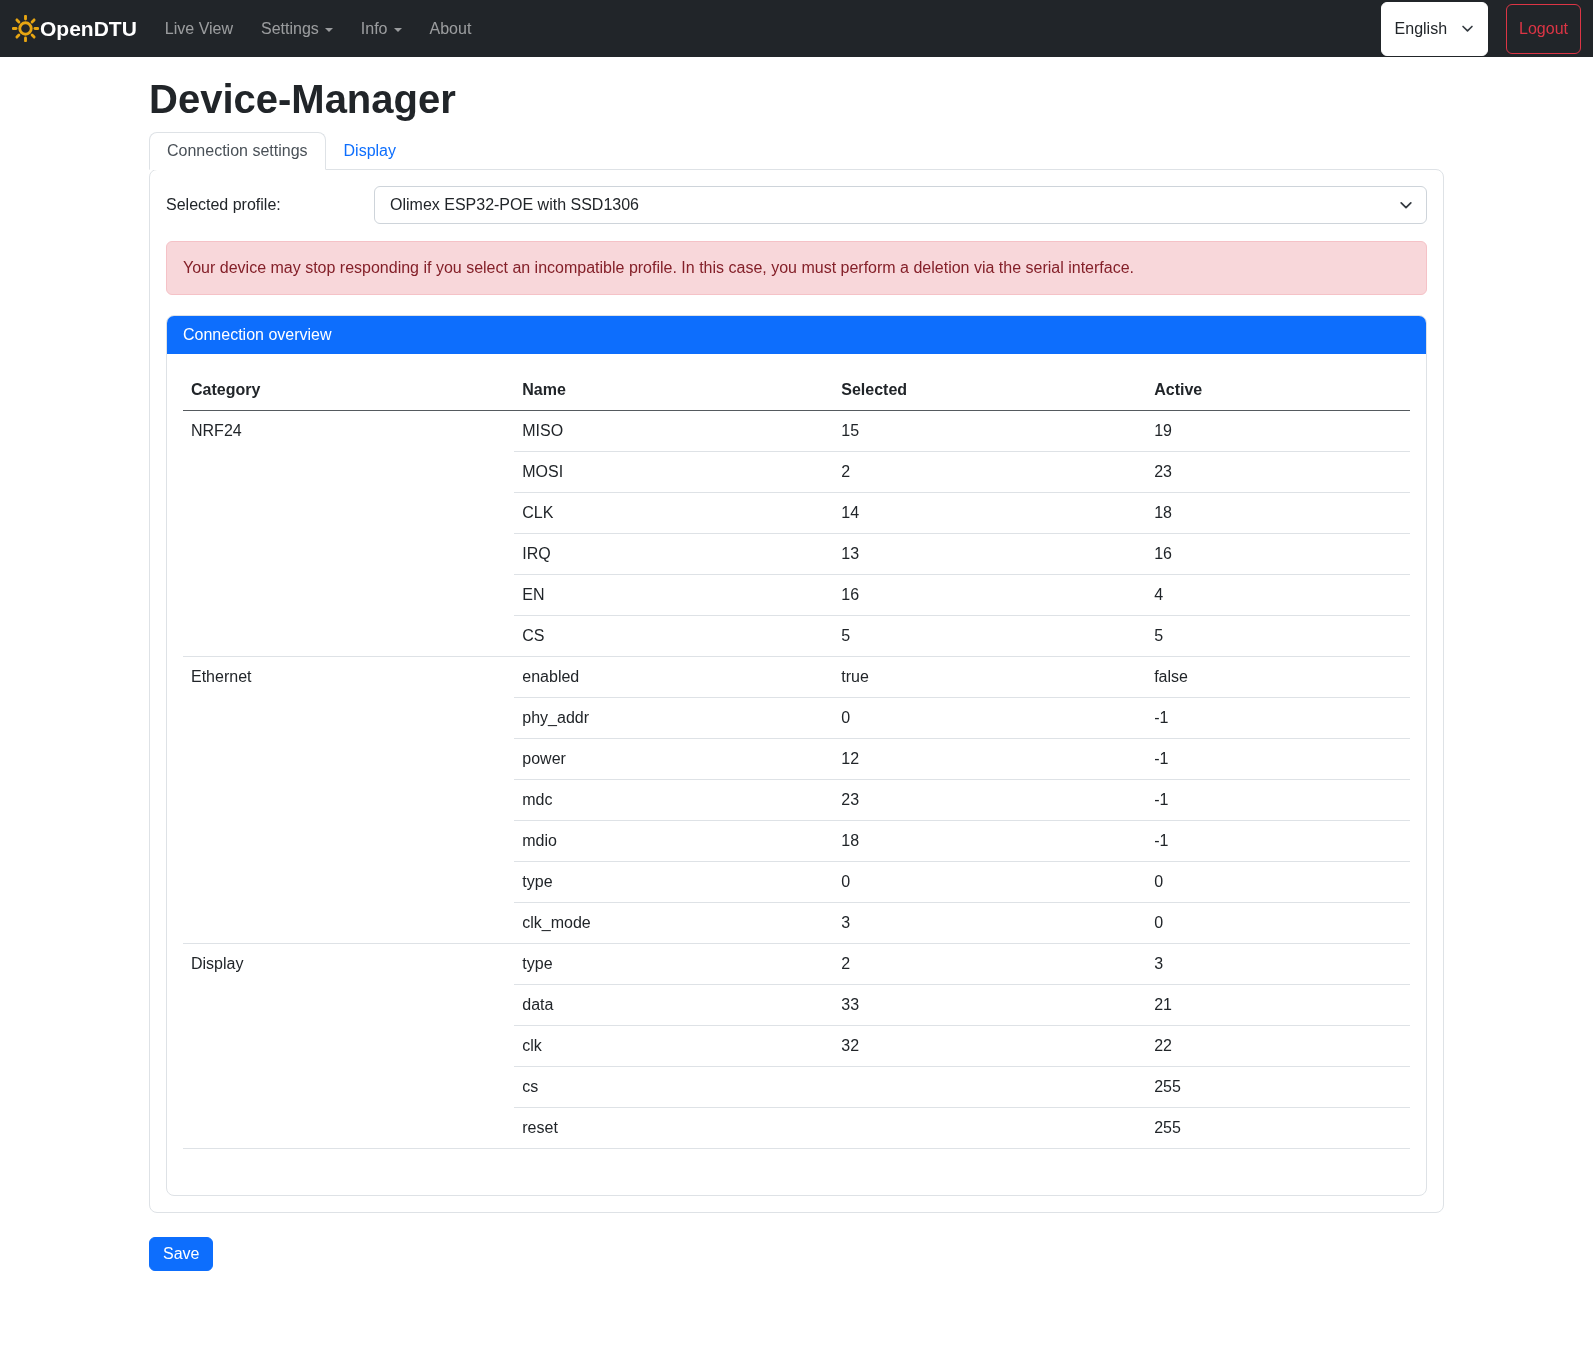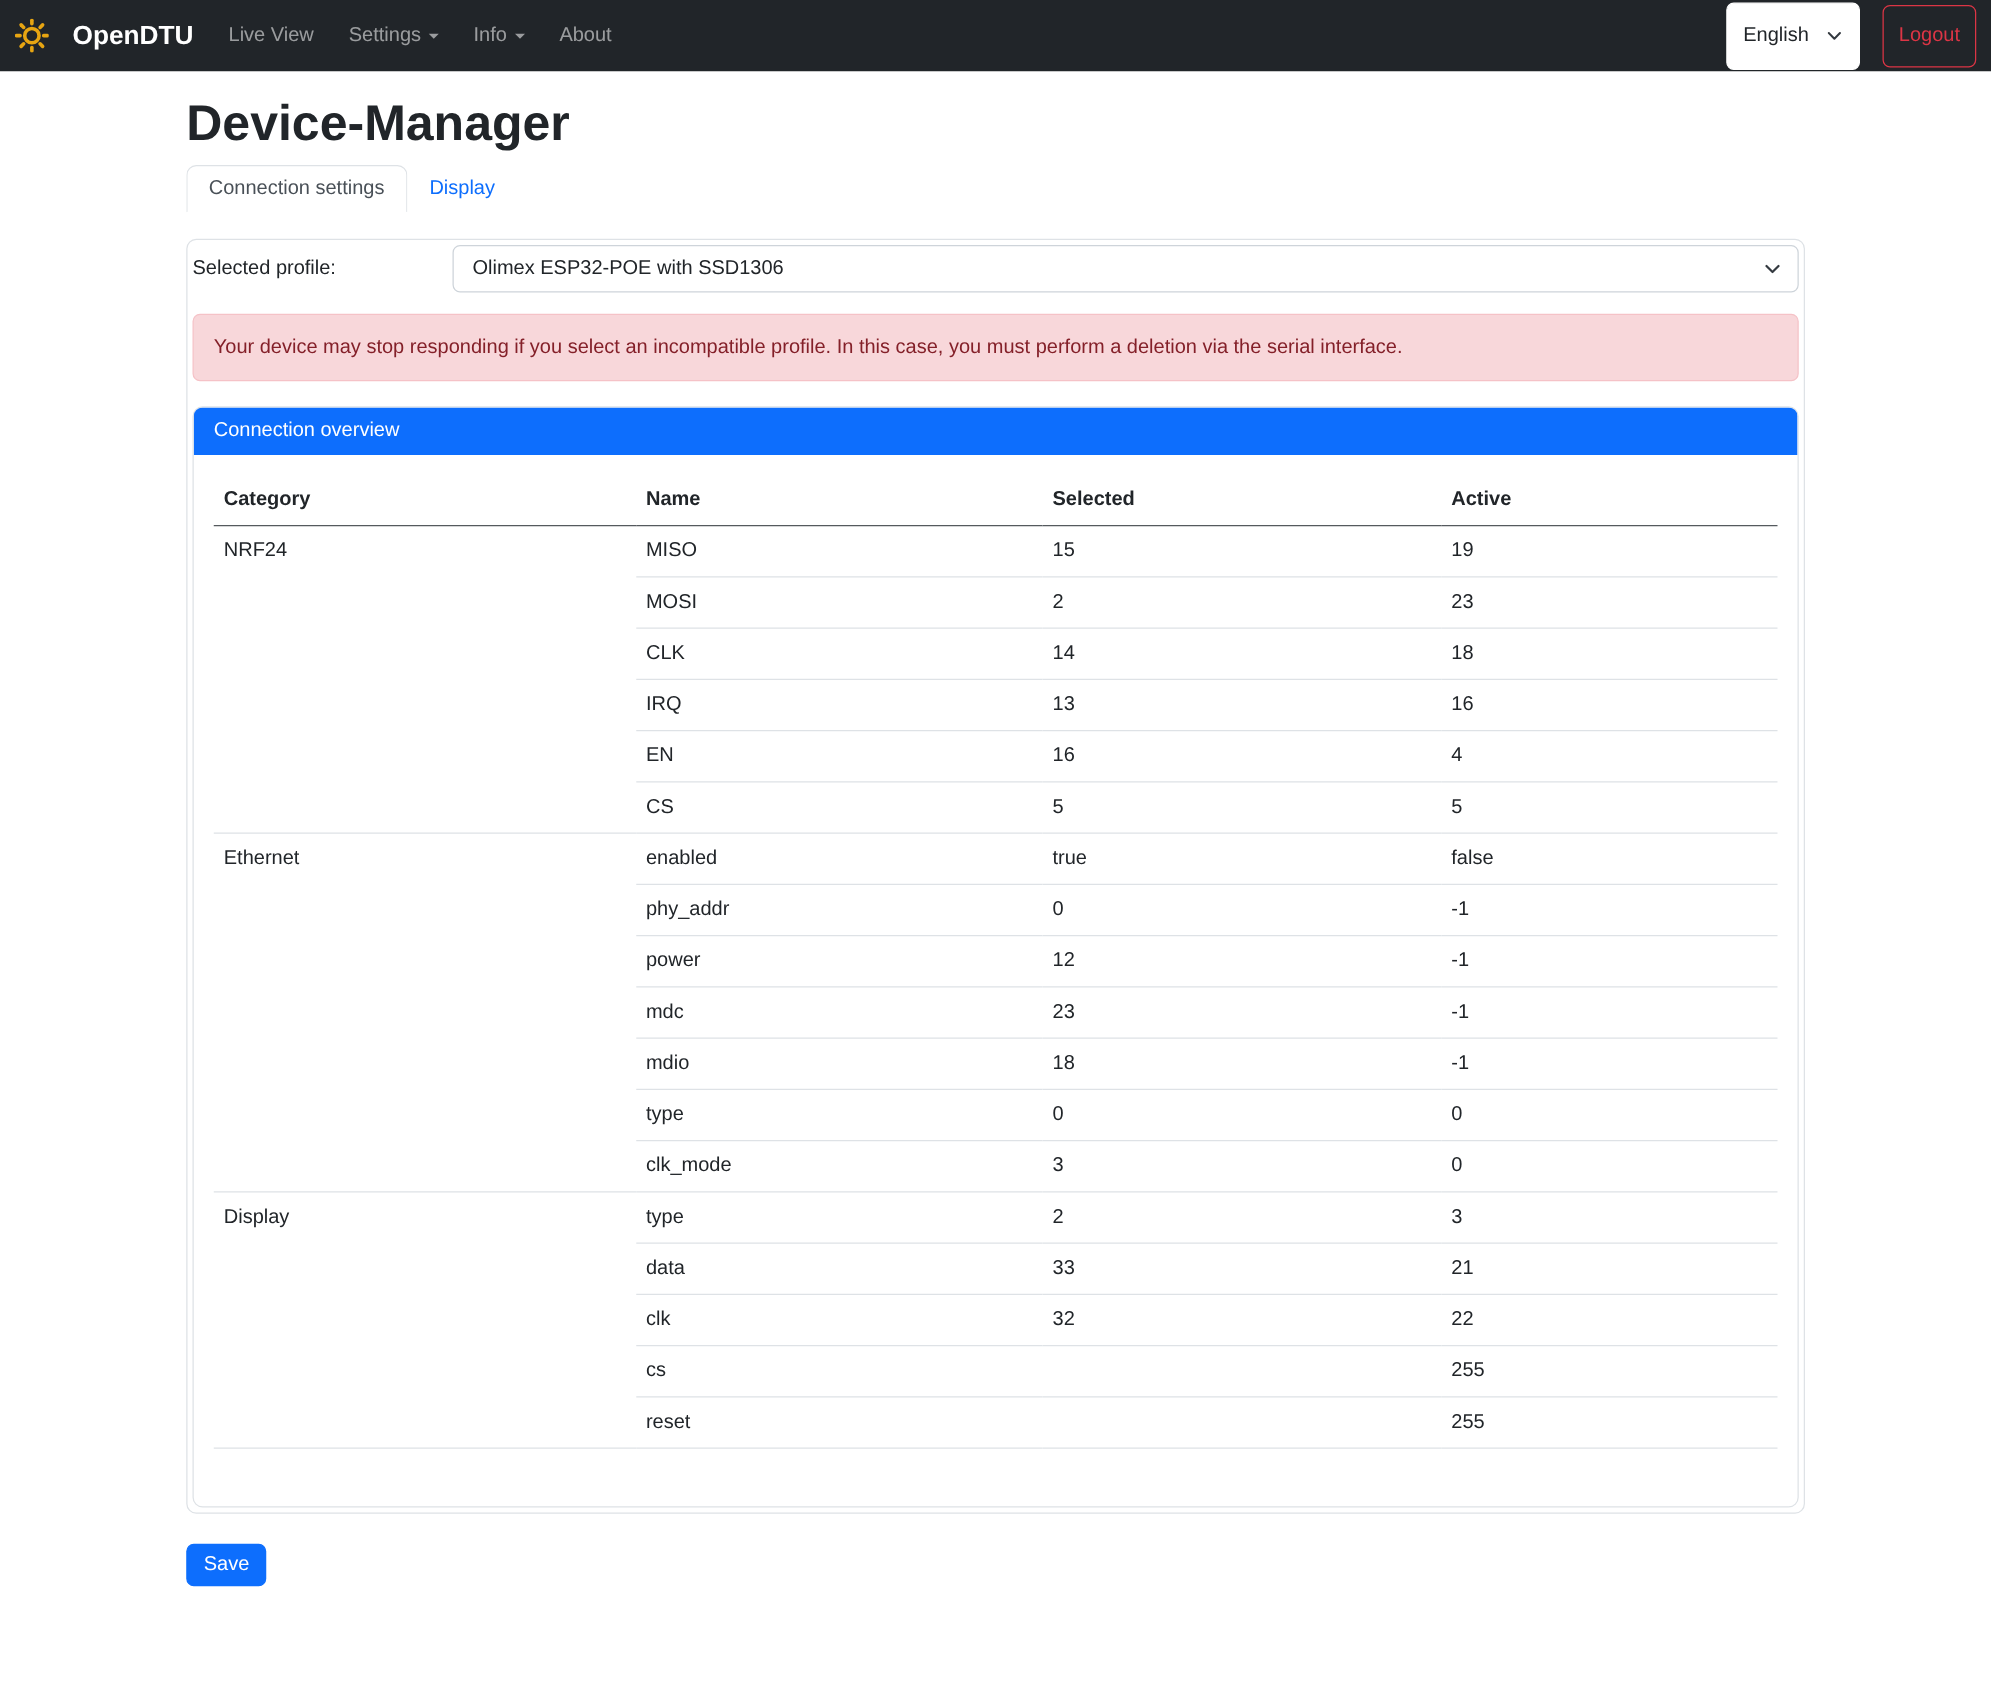--- a/index.html
+++ b/index.html
@@ -16,21 +16,21 @@
   .navbar {
     height: 57px;
     background: #212529;
     display: flex;
     align-items: center;
     padding: 0 12px;
   }
   .brand {
     display: flex;
     align-items: center;
-    gap: 19px;
+    gap: 1px;
     color: #fff;
     font-size: 21px;
     font-weight: 600;
     margin-right: 14px;
     cursor: pointer;
     text-decoration: none;
   }
   .nav-links { display: flex; align-items: center; justify-content: space-between; }
   .nav-link {
     color: rgba(255,255,255,0.55);
@@ -97,21 +97,21 @@
     border-color: #dee2e6 #dee2e6 #fff #dee2e6;
     cursor: default;
   }
 
   
   .card {
     border: 1px solid #dee2e6;
     border-radius: 8px;
     background: #fff;
   }
-  .outer-card { padding: 4px; margin-top: 22px; }
+  .outer-card { padding: 16px; }
 
   .profile-row { display: flex; align-items: center; margin-bottom: 17px; }
   .profile-label { width: 208px; flex: 0 0 208px; }
   .select-box {
     flex: 1;
     height: 38px;
     border: 1px solid #ced4da;
     border-radius: 6px;
     display: flex;
     align-items: center;

